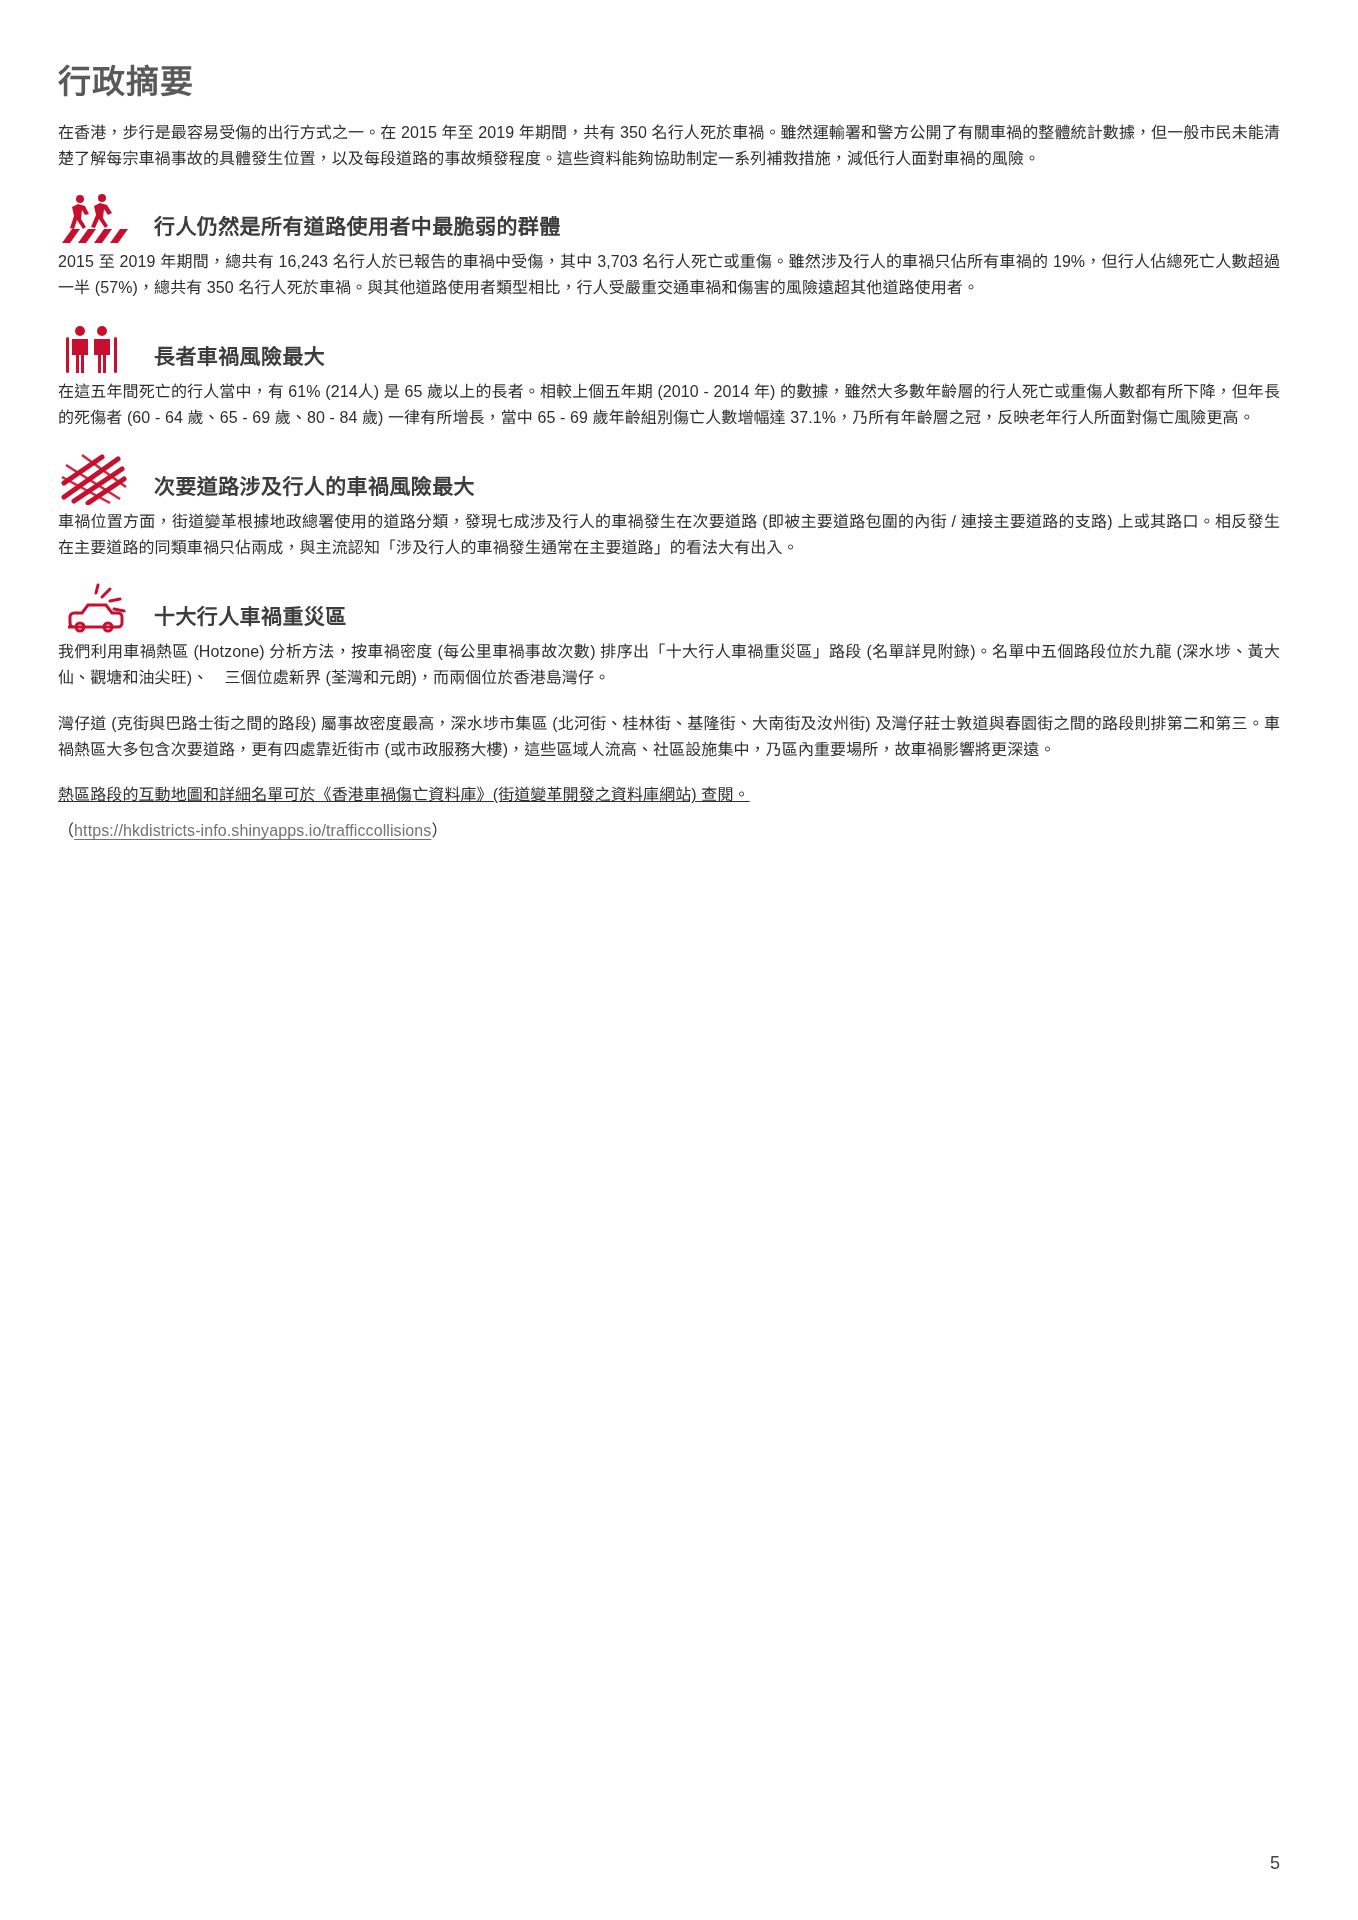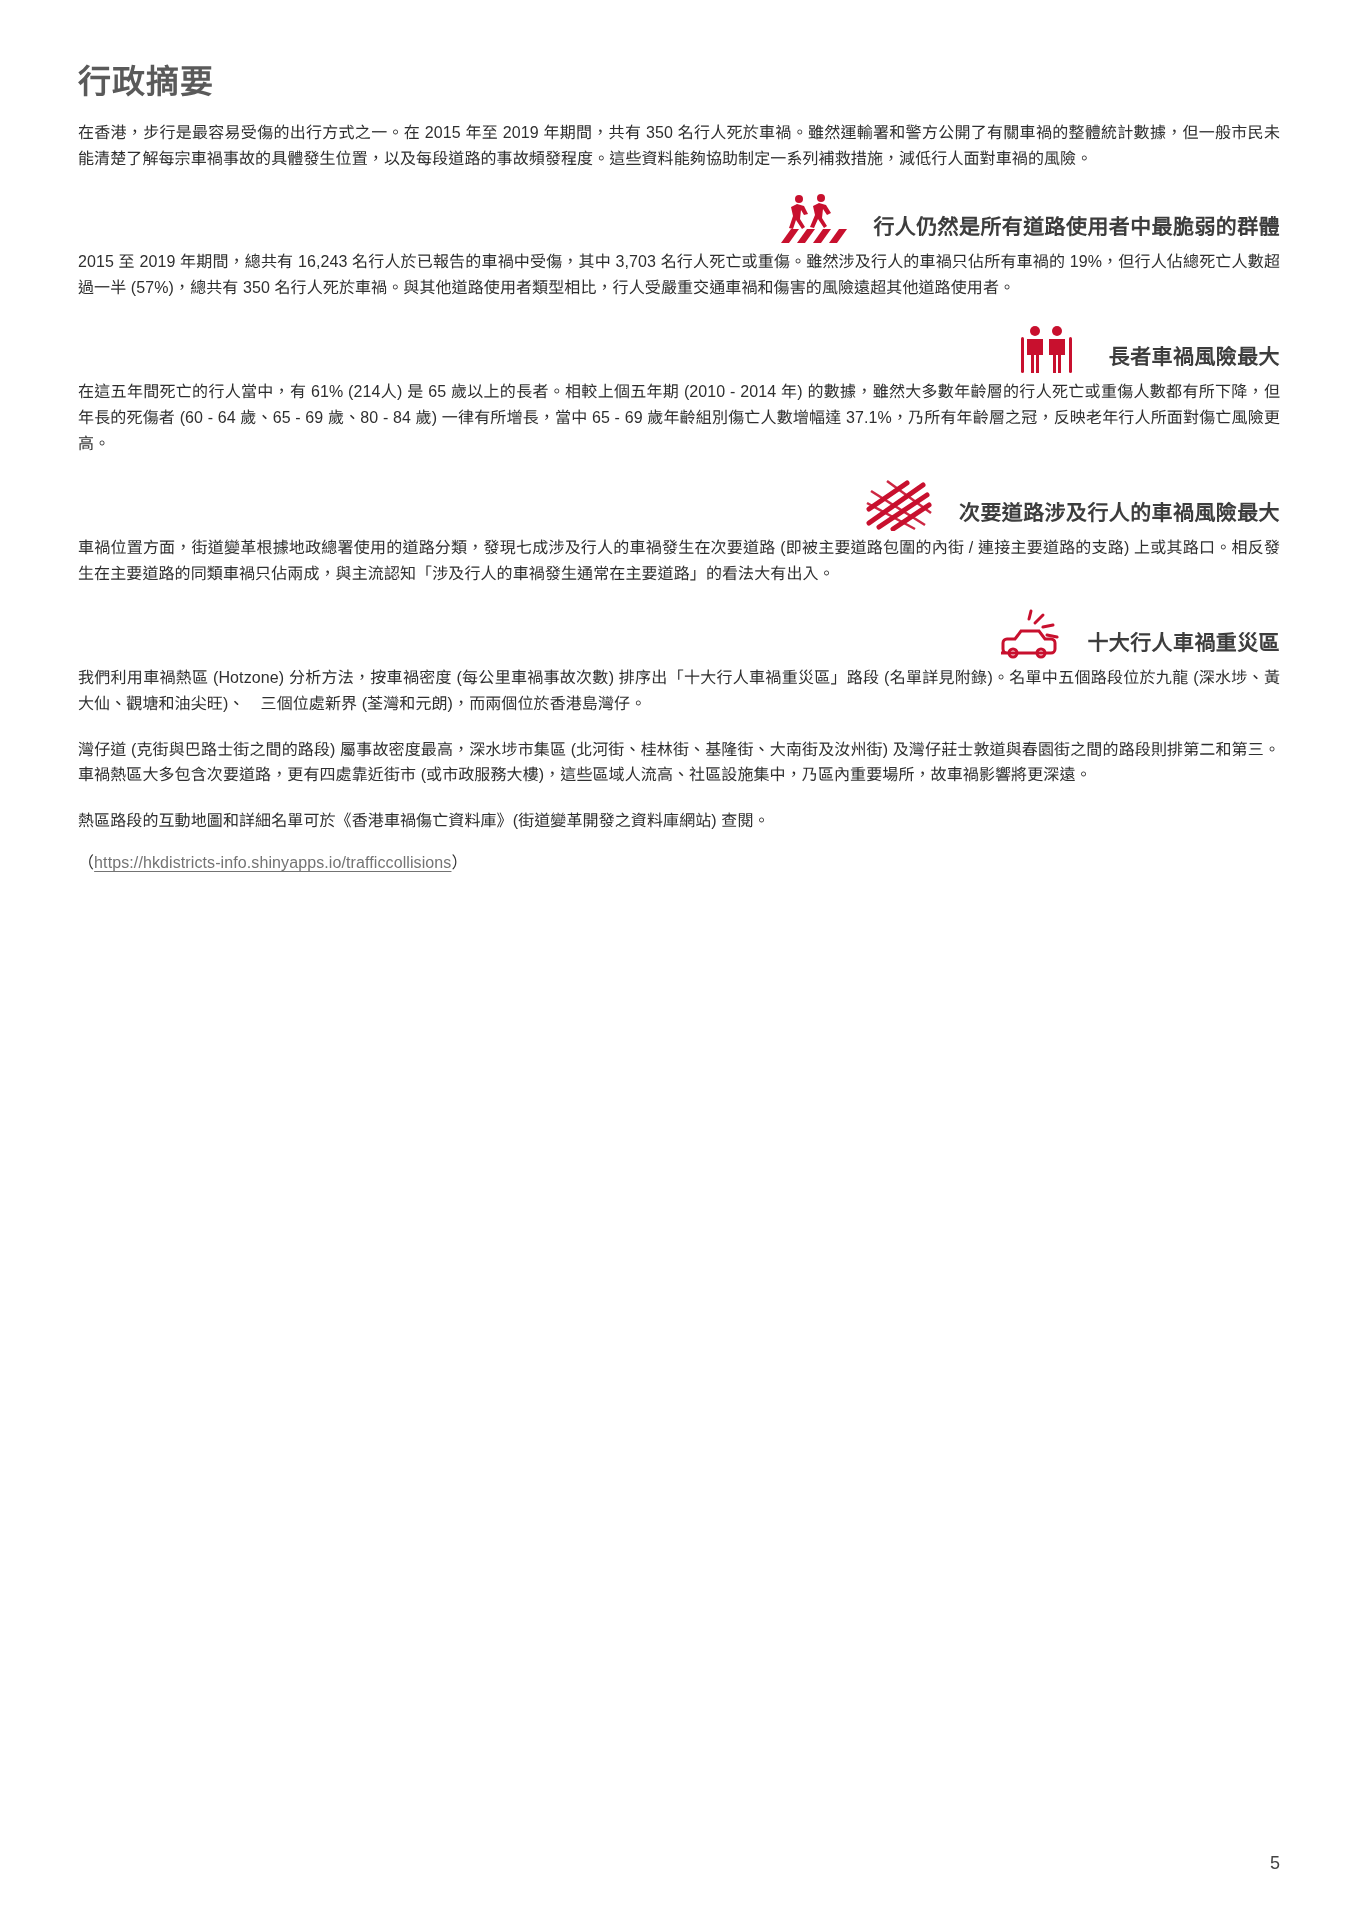--- a/index.html
+++ b/index.html
@@ -12,21 +12,21 @@
     background: #ffffff;
     font-family: "Liberation Sans", "DejaVu Sans", sans-serif;
     color: #2b2b2b;
     -webkit-font-smoothing: antialiased;
   }
   .page {
     position: relative;
     width: 1358px;
     height: 1920px;
     box-sizing: border-box;
-    padding: 62px 78px 0 78px;
+    padding: 62px 78px 0 58px;
   }
   .doc-title {
     font-size: 33px;
     font-weight: bold;
     color: #5a5a5a;
     letter-spacing: 1px;
     margin: 0 0 18px 0;
     line-height: 1.2;
   }
   p.body-text {
@@ -40,21 +40,20 @@
   }
   .section {
     margin-top: 10px;
   }
   .section-head {
     display: flex;
     align-items: flex-end;
     gap: 18px;
     margin: 0 0 6px 0;
     min-height: 52px;
-    justify-content: flex-end;
   }
   .section-head .icon {
     width: 78px;
     height: 52px;
     flex: 0 0 78px;
     position: relative;
     display: block;
   }
   .section-head .icon svg {
     position: absolute;
@@ -169,21 +168,21 @@
             <path d="M56 26 l10 2"></path>
           </g>
         </svg>
       </span>
       <span class="section-title">十大行人車禍重災區</span>
     </div>
     <p class="body-text">我們利用車禍熱區 (Hotzone) 分析方法，按車禍密度 (每公里車禍事故次數) 排序出「十大行人車禍重災區」路段 (名單詳見附錄)。名單中五個路段位於九龍 (深水埗、黃大仙、觀塘和油尖旺)、　三個位處新界 (荃灣和元朗)，而兩個位於香港島灣仔。</p>
     <p class="body-text">灣仔道 (克街與巴路士街之間的路段) 屬事故密度最高，深水埗市集區 (北河街、桂林街、基隆街、大南街及汝州街) 及灣仔莊士敦道與春園街之間的路段則排第二和第三。車禍熱區大多包含次要道路，更有四處靠近街市 (或市政服務大樓)，這些區域人流高、社區設施集中，乃區內重要場所，故車禍影響將更深遠。</p>
   </div>
 
-  <p class="body-text" style="margin-bottom:16px;">
+  <p class="body-text" style="margin-bottom:10px;text-decoration:underline;">
     <span>熱區路段的互動地圖和詳細名單可於《香港車禍傷亡資料庫》(街道變革開發之資料庫網站) 查閱。</span>
   </p>
   <p class="body-text">
     <span>（</span><a class="link" href="#">https://hkdistricts-info.shinyapps.io/trafficcollisions</a><span>）</span>
   </p>
 
   <div class="page-number">5</div>
 </div>
 
 </body></html>

